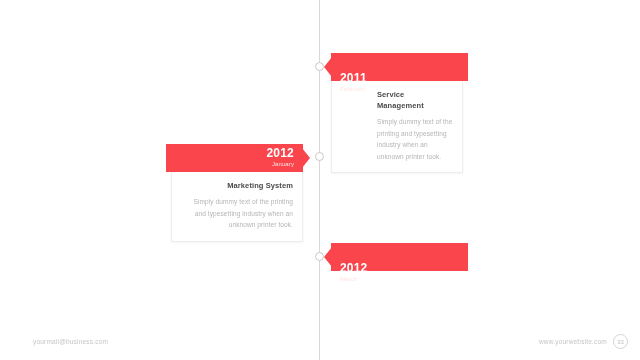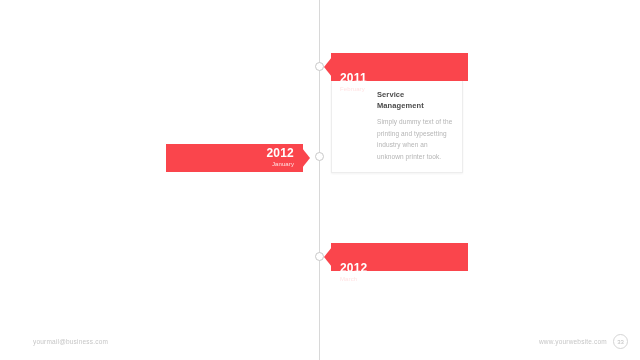--- a/index.html
+++ b/index.html
@@ -198,20 +198,24 @@
       <div class="card-title">Service Management</div>
       <div class="card-text">Simply dummy text of the printing and typesetting industry when an unknown printer took.</div>
     </div>
   </div>
 
   <div class="card card-left c2">
     <div class="card-header">
       <div class="card-year">2012</div>
       <div class="card-month">January</div>
     </div>
+    <div class="card-body">
+      <div class="card-title">Marketing System</div>
+      <div class="card-text">Simply dummy text of the printing and typesetting industry when an unknown printer took.</div>
+    </div>
   </div>
 
   <div class="card card-right c3">
     <div class="card-header">
       <div class="card-year">2012</div>
       <div class="card-month">March</div>
     </div>
   </div>
 
   <div class="footer-mail">yourmail@business.com</div>

